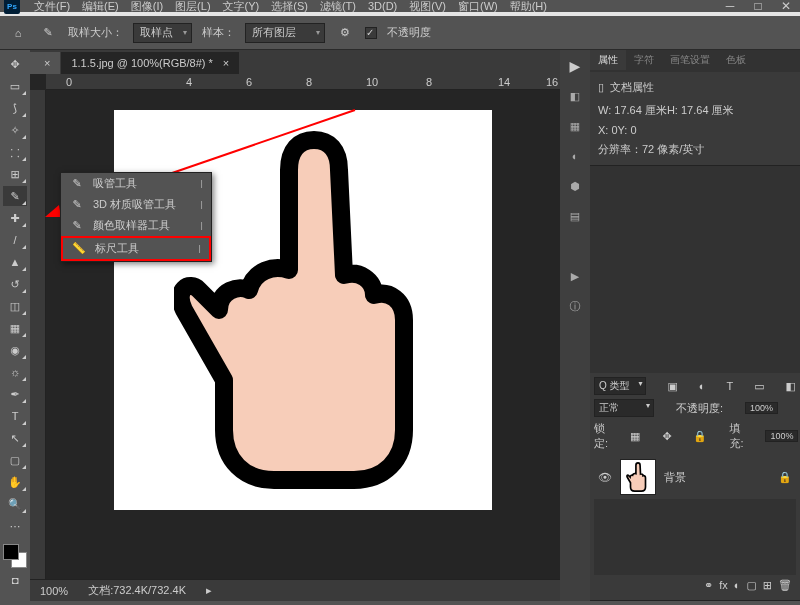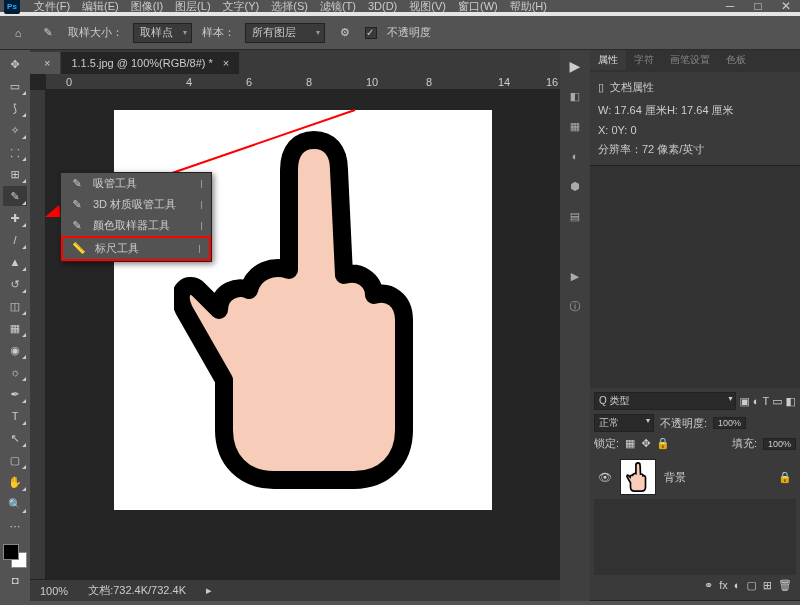--- a/index.html
+++ b/index.html
@@ -45,24 +45,24 @@
 .rstrip{width:30px;background:#3f3f3f;display:flex;flex-direction:column;align-items:center;padding-top:6px;gap:10px}
 .rbtn{width:20px;height:20px;display:flex;align-items:center;justify-content:center;cursor:pointer;color:#aaa}
 .rpanels{width:210px;background:#3a3a3a;display:flex;flex-direction:column}
 .panel{border-bottom:1px solid #222}
 .panel-tabs{display:flex;height:22px;background:#323232;align-items:flex-start}
 .ptab{padding:3px 8px;font-size:10px;color:#888;cursor:pointer}
 .ptab.active{background:#3a3a3a;color:#ddd}
 .panel-body{padding:8px;font-size:10px;color:#bbb}
 .prop-row{display:flex;justify-content:flex-start;margin-bottom:6px}
 .layers-body{padding:4px;font-size:10px}
-.layers-ctl{display:flex;gap:3px;margin-bottom:4px;align-items:center}
+.layers-ctl{display:flex;gap:21px;margin-bottom:4px;align-items:center}
 .ldd{background:#2a2a2a;border:1px solid #222;padding:1px 14px 1px 4px;font-size:10px;position:relative;flex:1}
 .ldd::after{content:"▾";position:absolute;right:3px;font-size:8px}
-.layers-ctl2{display:flex;align-items:center;gap:6px;margin-bottom:4px;color:#888}
+.layers-ctl2{display:flex;align-items:center;gap:22px;margin-bottom:4px;color:#888}
 .mini{background:#2a2a2a;border:1px solid #222;padding:0 4px;font-size:9px}
 .layer-list{background:#323232;min-height:120px}
 .layer-item{display:flex;align-items:center;padding:4px;gap:8px;background:#3a3a3a}
 .layer-eye{width:14px;text-align:center}
 .layer-thumb{width:36px;height:36px;background:#fff;border:1px solid #222;display:flex;align-items:center;justify-content:center}
 .layer-foot{display:flex;justify-content:flex-end;gap:6px;padding:4px;color:#888;font-size:11px}
 .gap-panel{flex:1;background:#323232}
 svg{display:block}
 </style>
 </head>

